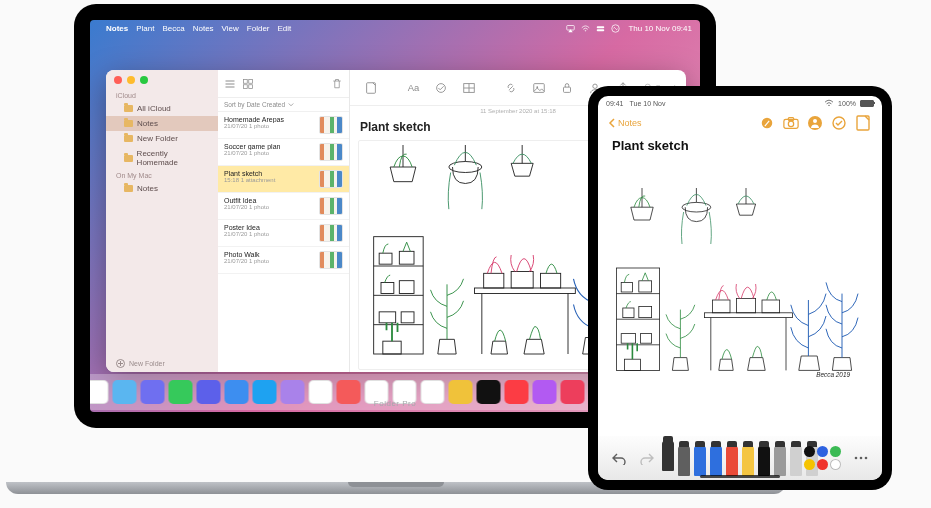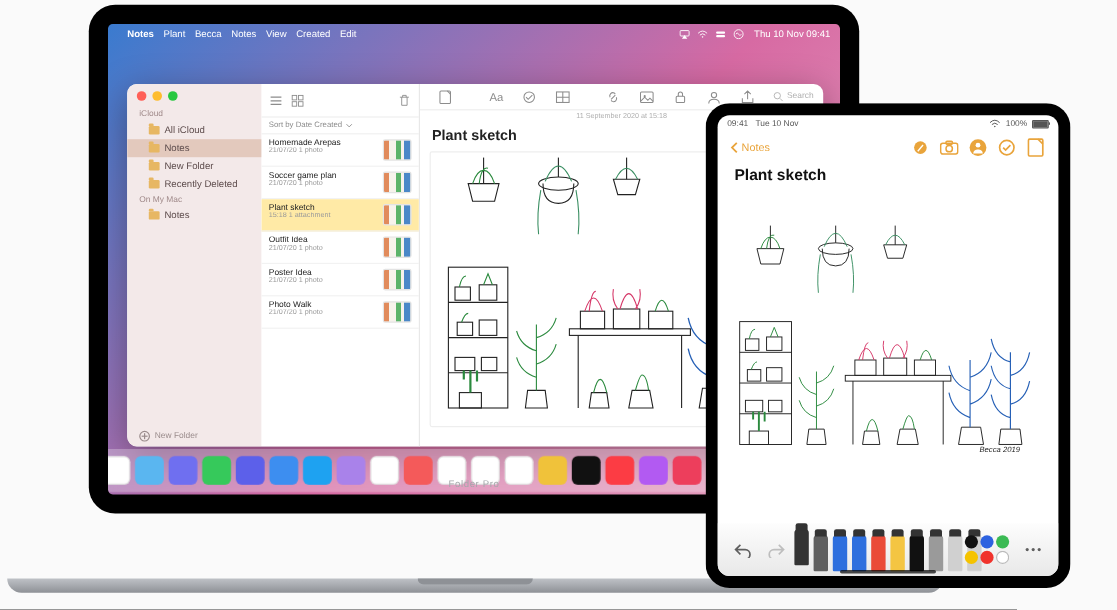--- a/index.html
+++ b/index.html
@@ -116,21 +116,21 @@
       linear-gradient(90deg,#e18b5c 4px, transparent 4px),
       linear-gradient(90deg, transparent 10px,#5cb36a 10px,#5cb36a 14px, transparent 14px),
       linear-gradient(90deg, transparent 17px,#4b88c8 17px);
     background-color:#f7f3ec;
   }
 
   .content {
     flex:1; display:flex; flex-direction:column;
   }
   .content-tb {
-    height:22px; display:flex; align-items:center; justify-content:flex-end;
+    height:36px; display:flex; align-items:center; justify-content:flex-end;
     gap:6px; padding:4px 8px; border-bottom:1px solid #eee;
   }
   .tb-btn { width:22px; height:18px; display:flex; align-items:center; justify-content:center; border-radius:3px; }
   .search {
     display:flex; align-items:center; gap:3px;
     margin-left:4px; font-size:7px; color:#b0b0b0;
   }
   .date-line { text-align:center; font-size:6px; color:#b0b0b0; padding:2px 0;}
   .note-body { padding: 0 8px; }
   .note-h { font-size:12px; font-weight:600; color:#222; margin:4px 0 6px 2px;}
@@ -279,21 +279,21 @@
   <div class="mac-screen-frame">
     <div class="mac-screen">
 
       <div class="menubar">
         <span></span>
         <span style="font-weight:600">Notes</span>
         <span>Plant</span>
         <span>Becca</span>
         <span>Notes</span>
         <span>View</span>
-        <span>Created</span>
+        <span>Folder</span>
         <span>Edit</span>
         <span class="spacer"></span>
         <span class="status-icons">
           <svg class="status-ic" viewBox="0 0 12 12">
               <rect x="1" y="2" width="10" height="6" rx="1" fill="none" stroke="#fff"></rect>
               <polygon points="6,7 9,11 3,11" fill="#fff"></polygon>
             </svg>
           <svg class="status-ic" viewBox="0 0 12 12">
               <path d="M1 5 q5 -5 10 0 M3 7 q3 -3 6 0 M5.5 9 a.5 .5 0 1 0 1 0 a.5 .5 0 1 0 -1 0" fill="none" stroke="#fff"></path>
             </svg>
@@ -325,21 +325,21 @@
           <div class="sb-item sel">
               <span class="folder-ic"></span>
               <span>Notes</span>
             </div>
           <div class="sb-item">
               <span class="folder-ic"></span>
               <span>New Folder</span>
             </div>
           <div class="sb-item">
               <span class="folder-ic"></span>
-              <span>Recently Deleted</span>
+              <span>Recently Homemade</span>
             </div>
           <div class="sb-section">On My Mac</div>
           <div class="sb-item">
               <span class="folder-ic"></span>
               <span>Notes</span>
             </div>
           <div class="sb-footer">
             <span class="plus-circ"></span>
             <span>New Folder</span>
           </div>

